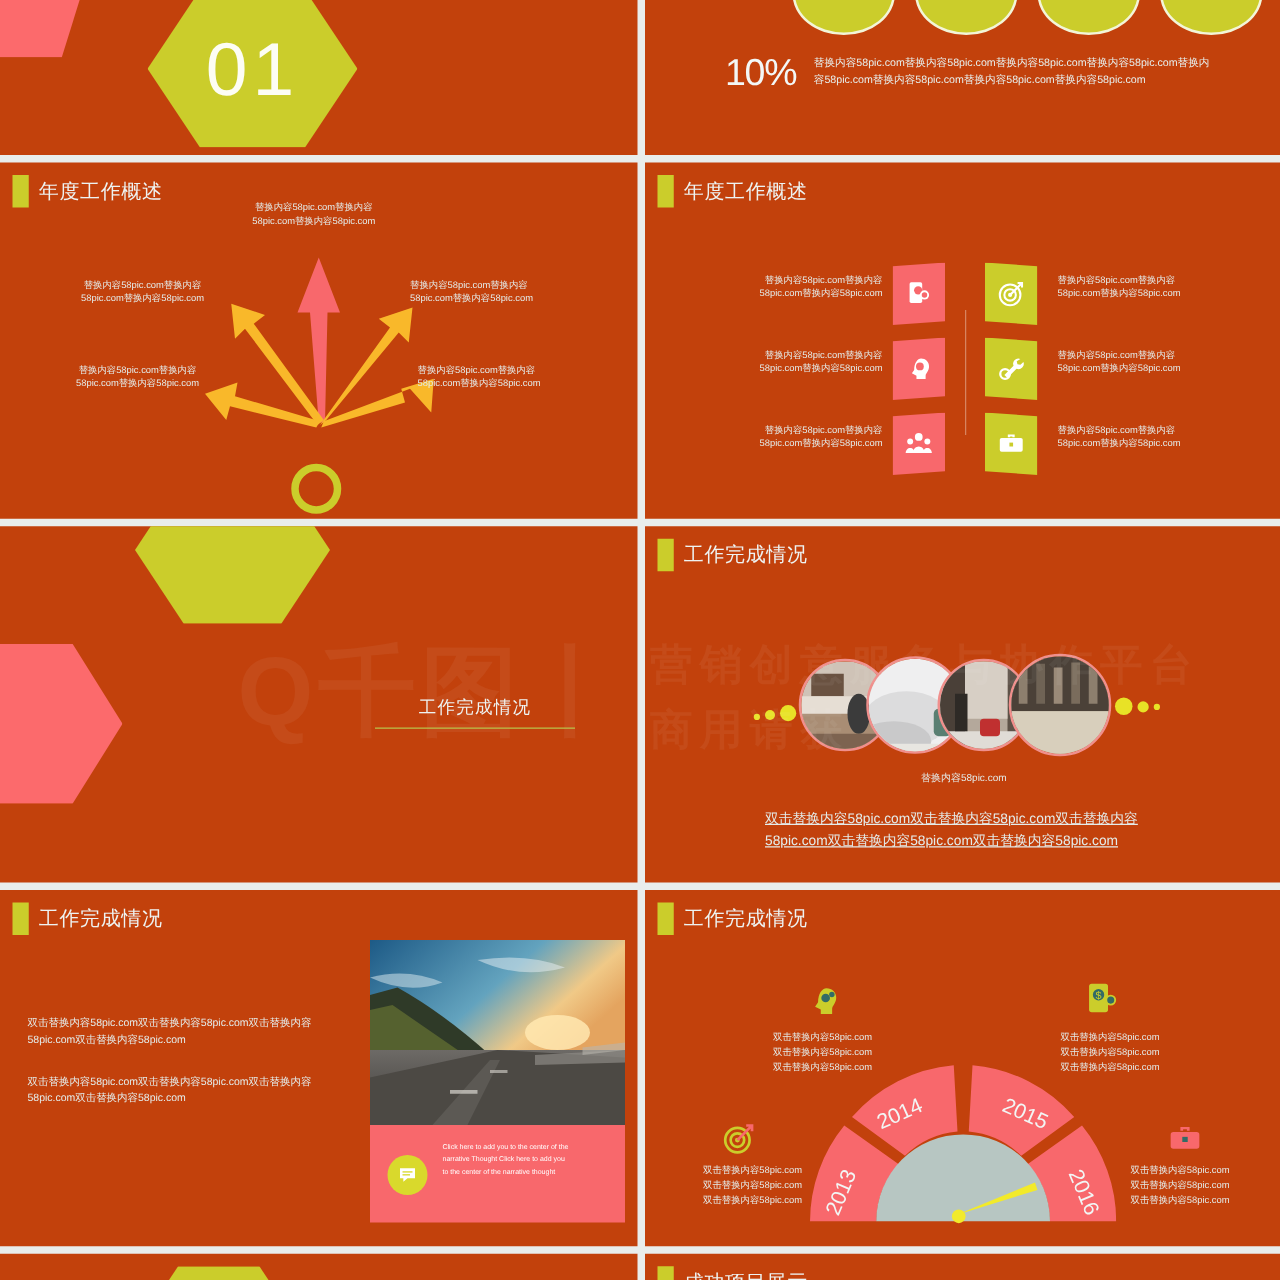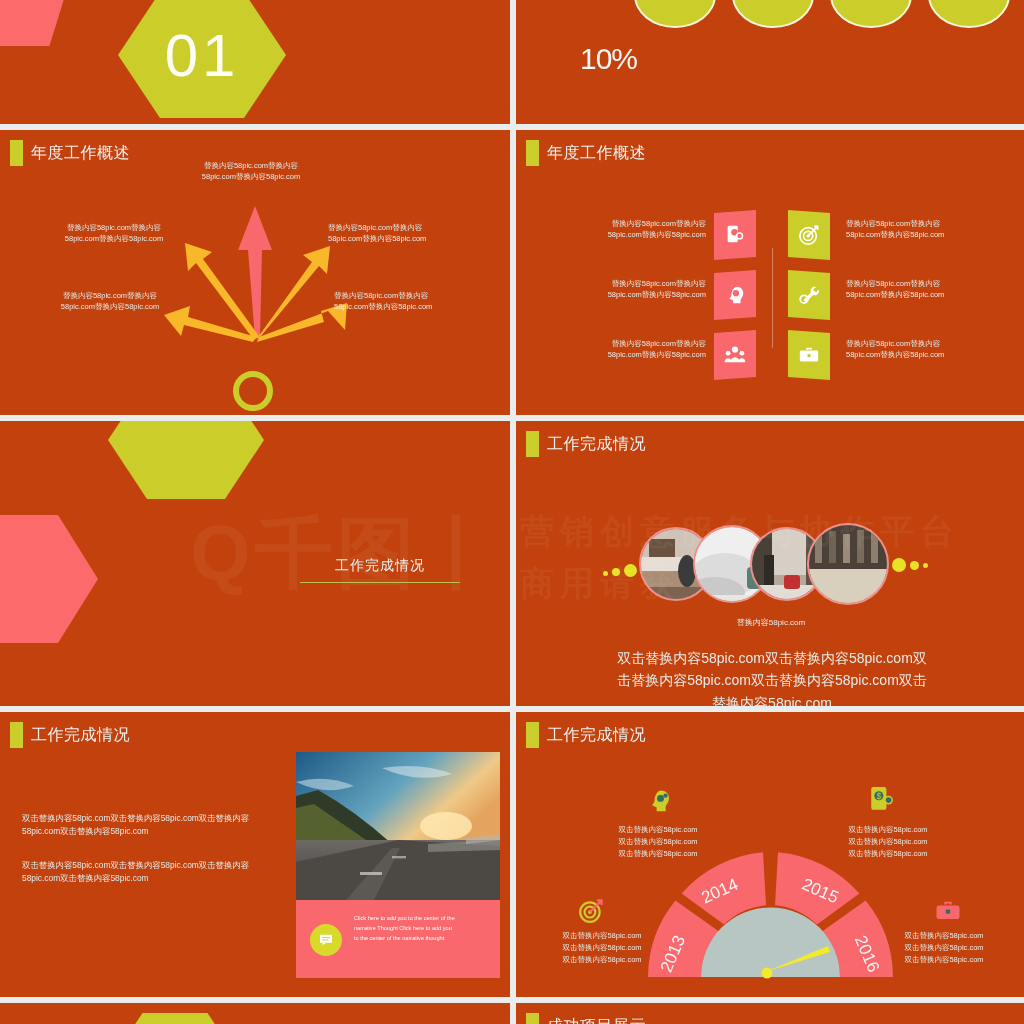--- a/index.html
+++ b/index.html
@@ -145,20 +145,21 @@
 
   <div class="slide">
     <div class="circ-row">
       <div class="c"></div>
       <div class="c"></div>
       <div class="c"></div>
       <div class="c"></div>
     </div>
     <div class="pct-wrap">
       <span class="pct">10%</span>
+      <span class="pct-txt">替换内容58pic.com替换内容58pic.com替换内容58pic.com替换内容58pic.com替换内容58pic.com替换内容58pic.com替换内容58pic.com替换内容58pic.com</span>
     </div>
   </div>
 
   <div class="slide">
     <div class="sl-title">
       <span class="badge"></span>
       <span class="txt">年度工作概述</span>
     </div>
 
     <svg class="arrow-svg" width="510" height="285" viewBox="0 0 510 285">
@@ -310,21 +311,21 @@
         <rect x="62" y="8" width="7" height="30" fill="#8d7f6e"></rect>
         <rect y="44" width="82" height="38" fill="#d8cfbc"></rect>
       </svg>
     </div>
 
     <div class="pdot" style="left:376px; top:137px; width:14px; height:14px;"></div>
     <div class="pdot" style="left:394px; top:140px; width:9px; height:9px;"></div>
     <div class="pdot" style="left:407px; top:142px; width:5px; height:5px;"></div>
 
     <div style="position:absolute; left:0; top:196px; width:510px; text-align:center; color:#e4ecea; font-size:8px;">替换内容58pic.com</div>
-    <div style="position:absolute; left:96px; top:226px; width:320px; text-align:center; color:#e4ecea; font-size:14px; line-height:1.6;">双击替换内容58pic.com双击替换内容58pic.com双击替换内容58pic.com双击替换内容58pic.com双击替换内容58pic.com</div>
+    <div style="position:absolute; left:96px; top:226px; width:320px; text-align:left; color:#e4ecea; font-size:11px; line-height:1.6;text-decoration:underline;">双击替换内容58pic.com双击替换内容58pic.com双击替换内容58pic.com双击替换内容58pic.com双击替换内容58pic.com</div>
   </div>
 
   <div class="slide">
     <div class="sl-title">
       <span class="badge"></span>
       <span class="txt">工作完成情况</span>
     </div>
 
     <div class="road-img">
       <svg width="204" height="148" viewBox="0 0 204 148">

